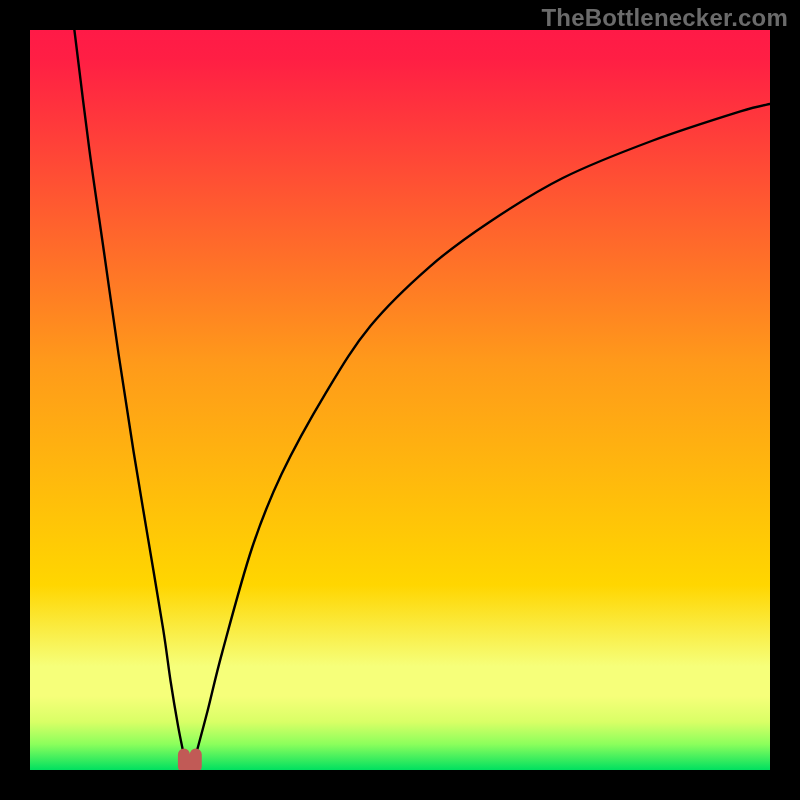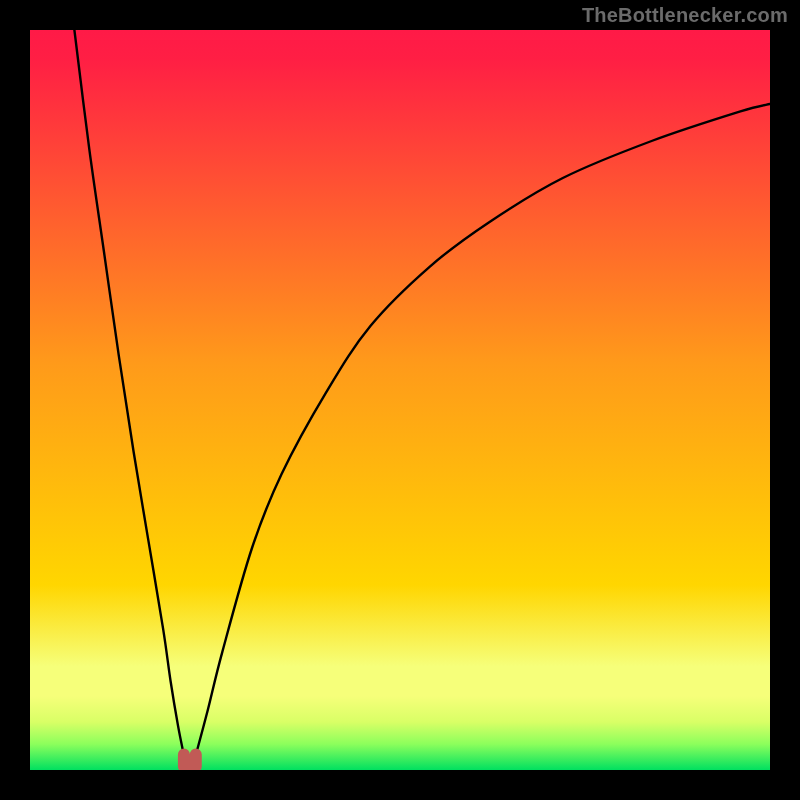--- a/index.html
+++ b/index.html
@@ -23,21 +23,21 @@
     top: 30px;
     left: 30px;
     width: 740px;
     height: 740px;
     overflow: hidden;
   }
   .watermark {
     position: absolute;
     top: 4px;
     right: 12px;
-    font-size: 20px;
+    font-size: 24px;
     font-weight: 600;
     color: #6b6b6b;
     letter-spacing: 0.2px;
   }
 </style>
 </head>
 <body>
 
 <div class="frame">
 

